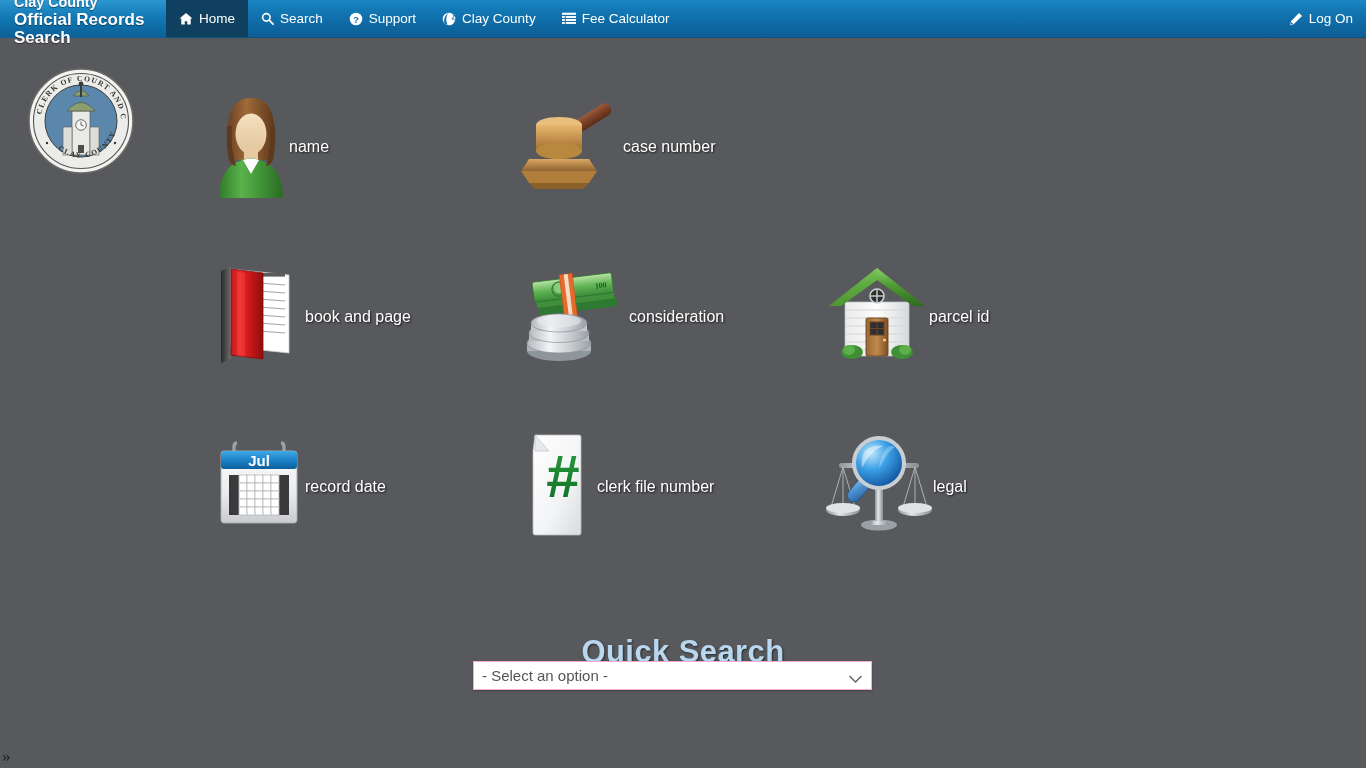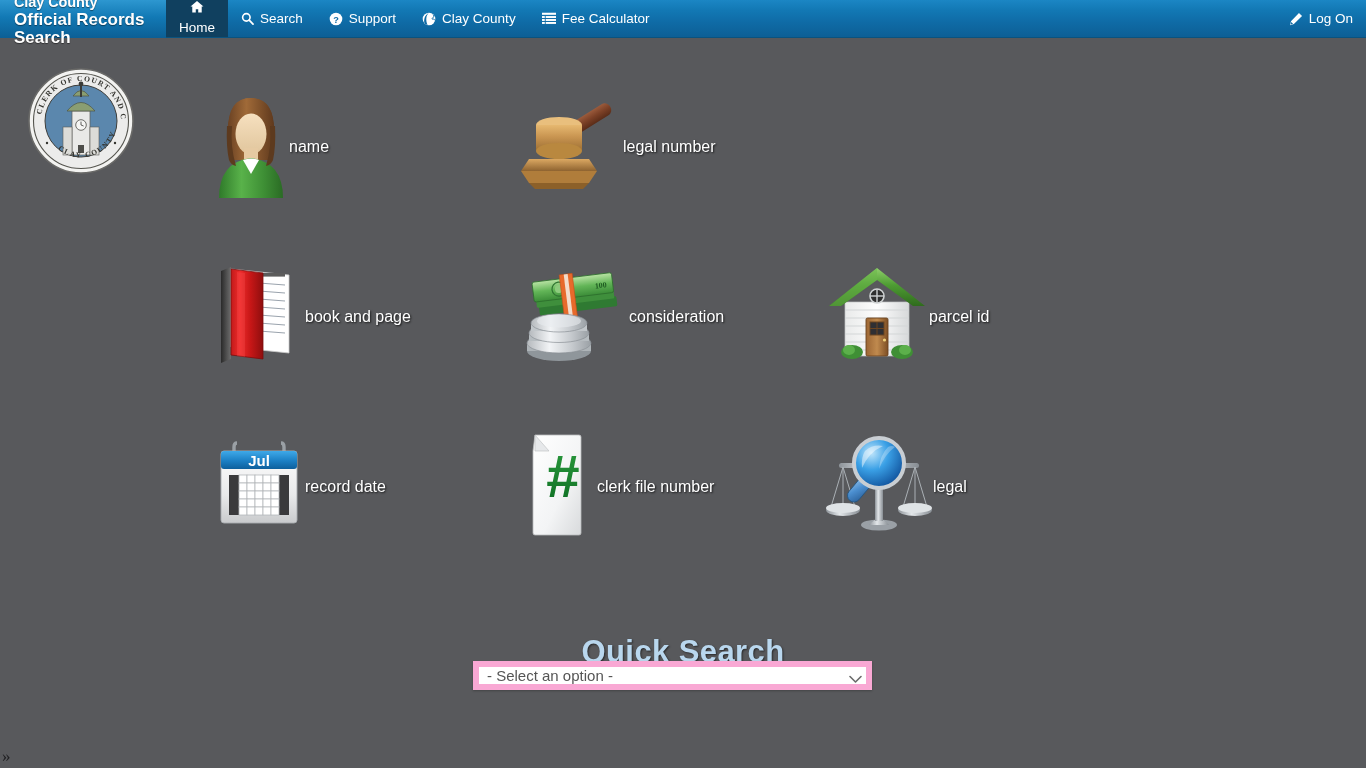--- a/index.html
+++ b/index.html
@@ -61,21 +61,20 @@
     gap: 6px;
     padding: 0 13px;
     font-size: 13.5px;
     color: #ffffff;
     text-decoration: none;
     cursor: pointer;
     white-space: nowrap;
   }
   .nav-item.active {
     background: #10405f;
-    flex-direction: column;
   }
   .nav-right {
     margin-left: auto;
     display: flex;
     align-items: stretch;
     text-align: center;
   }
   .nav-icon { display: inline-flex; align-items: center; }
   .nav-icon svg { display: block; }
 
@@ -147,21 +146,21 @@
     width: 399px;
     height: 29px;
   }
   select.qs-select {
     width: 399px;
     height: 29px;
     font-size: 15px;
     font-family: "Liberation Sans", sans-serif;
     color: #555555;
     background: #ffffff;
-    border: 6px solid #f9a8d4;
+    border: 1px solid #f9a8d4;
     border-radius: 0;
     padding: 0 26px 0 8px;
     -webkit-appearance: none;
     -moz-appearance: none;
     appearance: none;
     cursor: pointer;
     box-shadow: 0 1px 2px rgba(0,0,0,0.25);
   }
   .select-arrow {
     position: absolute;
@@ -370,21 +369,21 @@
 
             <ellipse cx="40" cy="30" rx="23" ry="8" fill="#e9bf7d"></ellipse>
             <rect x="17" y="30" width="46" height="26" fill="url(#gBrz)"></rect>
             <ellipse cx="40" cy="56" rx="23" ry="8" fill="#b9883f"></ellipse>
 
             <polygon points="10,64 70,64 78,76 2,76" fill="url(#gBase)"></polygon>
             <polygon points="2,76 78,76 70,88 10,88" fill="#b07d3b"></polygon>
             <polygon points="10,88 70,88 64,94 16,94" fill="#8c6029"></polygon>
           </svg>
         </div>
-        <div class="grid-label">legal number</div>
+        <div class="grid-label">case number</div>
       </div>
     </div>
 
     <div class="grid-row">
 
       <div class="grid-cell">
         <div class="grid-icon">
           <svg width="92" height="104" viewBox="0 0 92 104">
             <defs>
               <linearGradient id="gRed" x1="0" y1="0" x2="1" y2="0">

